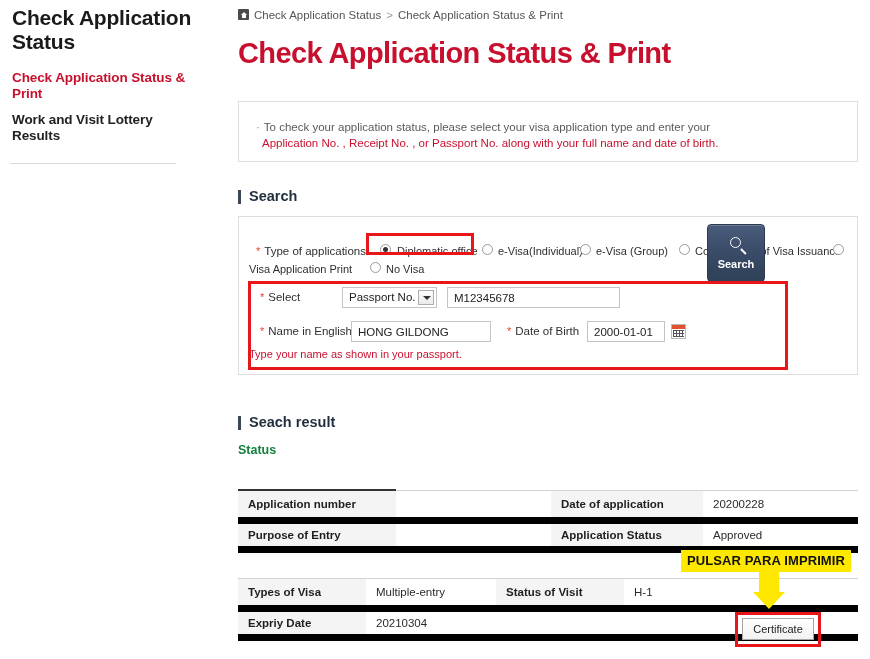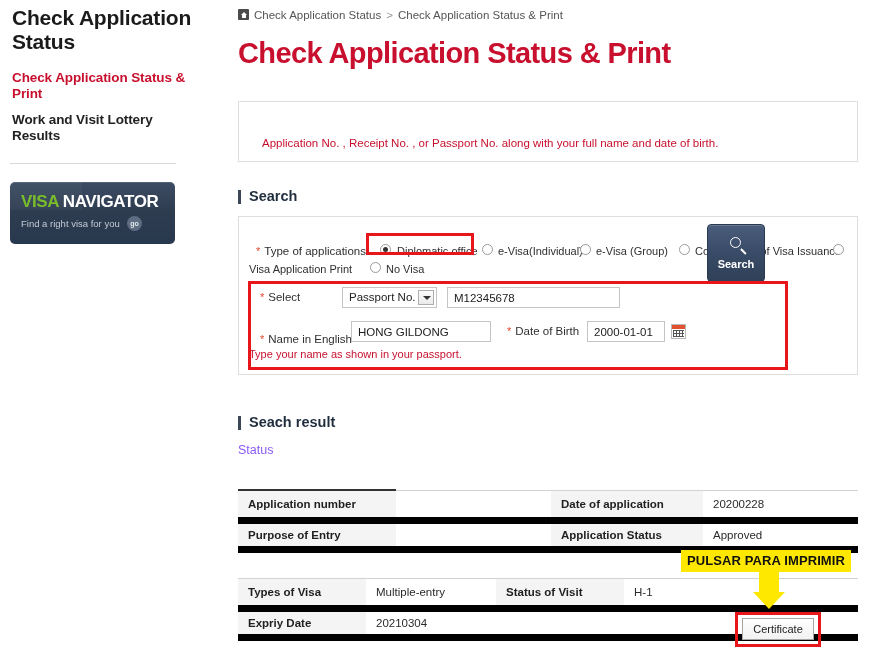--- a/index.html
+++ b/index.html
@@ -237,39 +237,32 @@
   <div id="sidebar">
     <div class="side-title">Check Application Status</div>
 
     <div class="side-nav">
       <a href="#" class="side-link active">Check Application Status &amp; Print</a>
       <a href="#" class="side-link normal">Work and Visit Lottery Results</a>
     </div>
 
     <div class="side-rule"></div>
 
-    <div class="visa-banner">
-      <div class="vb-top"></div>
-      <div class="vb-line1">
-        <span class="vb-visa">VISA</span><span style="color:#fff;"> </span><span class="vb-nav">NAVIGATOR</span>
-      </div>
-      <div class="vb-line2">Find a right visa for you</div>
-      <div class="vb-go">go</div>
-    </div>
   </div>
 
   <div id="main">
 
     <div class="breadcrumb">
       <span class="bc-home"></span><span>Check Application Status</span><span class="bc-sep">&gt;</span><span>Check Application Status &amp; Print</span>
     </div>
 
     <div class="page-title">Check Application Status &amp; Print</div>
 
     <div class="info-box">
+      <div class="info-line l1"><span class="info-dot">·</span><span>To check your application status, please select your visa application type and enter your</span></div>
       <div class="info-line l2">Application No. , Receipt No. , or Passport No. along with your full name and date of birth.</div>
     </div>
 
     <div class="sec-head" style="left:0px; top:188px;">Search</div>
 
     <div class="search-panel">
 
       <div class="fld-label" style="left:17px; top:28px;">
         <span class="req">*</span><span>Type of applications</span>
       </div>
@@ -296,21 +289,21 @@
         <span class="req">*</span><span>Select</span>
       </div>
 
       <div class="sel-box" style="left:103px; top:70px; width:95px;">
         <span class="sel-txt">Passport No.</span>
         <span class="sel-btn"></span>
       </div>
 
       <input class="txt-input" style="left: 208px; top: 70px; width: 173px;" type="text" value="M12345678">
 
-      <div class="fld-label" style="left:21px; top:108px;margin-top:8px;">
+      <div class="fld-label" style="left:21px; top:108px;">
         <span class="req">*</span><span>Name in English</span>
       </div>
 
       <input class="txt-input" style="left: 112px; top: 104px; width: 140px;" type="text" value="HONG GILDONG">
 
       <div class="fld-label" style="left:268px; top:108px;">
         <span class="req">*</span><span>Date of Birth</span>
       </div>
 
       <input class="txt-input" style="left: 348px; top: 104px; width: 78px;" type="text" value="2000-01-01">
@@ -328,21 +321,21 @@
         <span class="sb-label">Search</span>
       </div>
     </div>
 
     <div class="red-box" style="left:128px; top:233px; width:108px; height:22px;"></div>
 
     <div class="red-box" style="left:10px; top:281px; width:540px; height:89px;"></div>
 
     <div class="sec-head" style="left:0px; top:414px;">Seach result</div>
 
-    <div style="position:absolute; left:0px; top:443px; font-size:12.5px; font-weight:normal; color:#8b5cf6;">Status</div>
+    <div style="position:absolute; left:0px; top:443px; font-size:12.5px; font-weight:bold; color:#15803d;">Status</div>
 
     <div class="tbl-topline" style="left:0px; top:490px; width:620px;"></div>
     <div class="tbl-topbar" style="left:0px; top:489px; width:158px;"></div>
 
     <table class="rtable" style="left:0px; top:491px;">
       <tbody>
         <tr>
           <td class="th" style="width:158px;">Application number</td>
           <td style="width:155px;"></td>
           <td class="th" style="width:152px;">Date of application</td>

